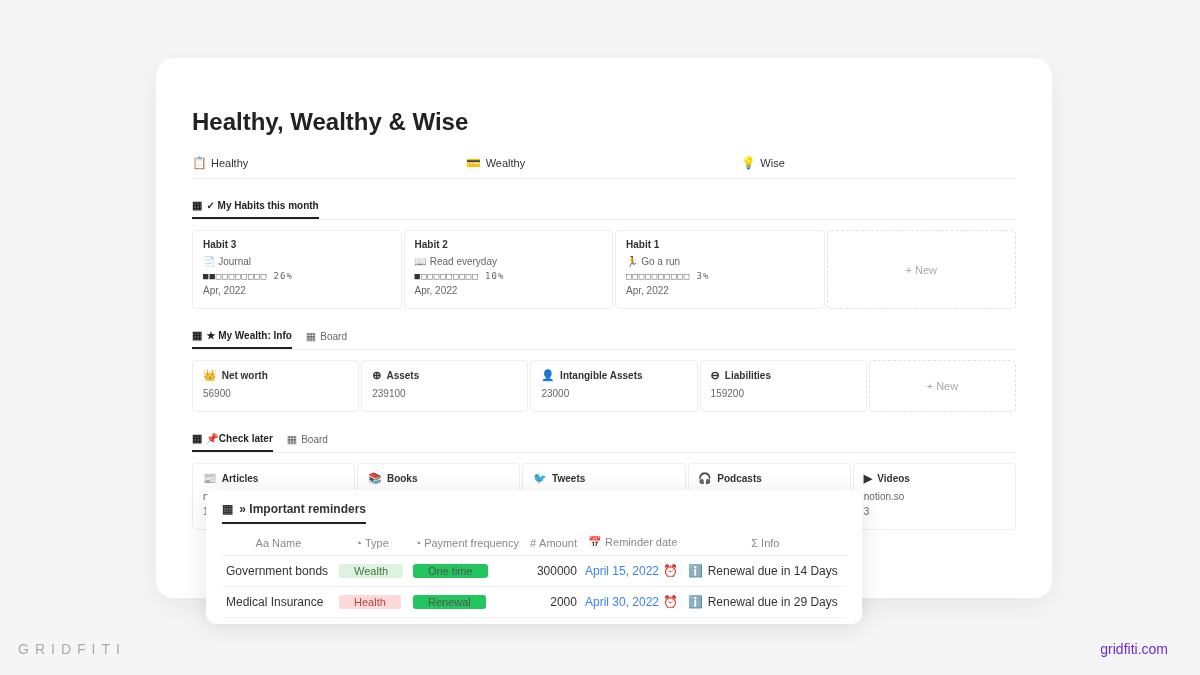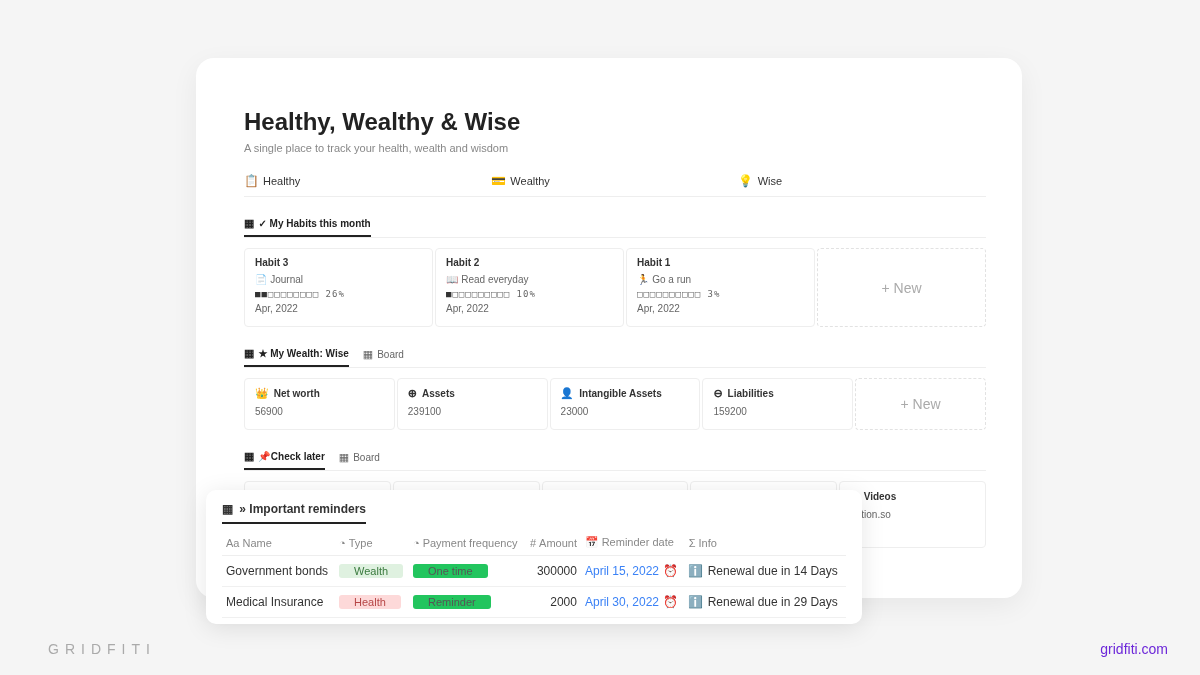--- a/index.html
+++ b/index.html
@@ -8,28 +8,27 @@
     background: #f5f5f5;
     width: 1200px;
     height: 675px;
     position: relative;
     overflow: hidden;
   }
   .window {
     position: absolute;
     left: 156px;
     top: 58px;
-    width: 826px;
+    width: 896px;
     height: 540px;
     background: #fff;
     border-radius: 18px;
     box-shadow: 0 8px 28px rgba(0,0,0,0.06);
-    padding: 50px 36px 0 48px;
+    padding: 50px 36px 0 36px;
     overflow: hidden;
-    margin-left: 40px;
   }
   .title { font-size: 24px; font-weight: 700; color: #222; }
   .subtitle { font-size: 11px; color: #888; margin-top: 6px; }
 
   
   .cats { display:flex; margin-top:20px; border-bottom:1px solid #eee; padding-bottom:8px; }
   .cat { flex:1; display:flex; align-items:center; font-size:11px; color:#333; }
   .cat .ic { width:14px; text-align:center; margin-right:5px; color:#777; font-size:12px; }
 
   
@@ -43,57 +42,56 @@
 
   
   .gallery { display:flex; gap:2px; margin-top:10px; }
   .card {
     flex:1; border:1px solid #eee; border-radius:4px; padding:8px 10px;
     font-size:10px; color:#333;
   }
   .card .ctitle { font-weight:600; font-size:10px; margin-bottom:6px; display:flex; align-items:center; }
   .card .ctitle .ic { margin-right:5px; font-size:11px; }
   .card .line { color:#666; margin-bottom:4px; }
-  .newcard { flex:1; border:1px dashed #e2e2e2; border-radius:4px; display:flex; align-items:center; justify-content:center; color:#aaa; font-size:14px; cursor:pointer; }
+  .newcard { flex:1; border:1px dashed #e2e2e2; border-radius:4px; display:flex; align-items:center; justify-content:center; color:#aaa; font-size:11px; cursor:pointer; }
 
   
   .progress { letter-spacing:1px; font-family:monospace; font-size:9px; color:#888; }
   .progress .fill { color:#333; }
 
   
   .reminders {
     position:absolute; left:206px; top:490px; width:656px;
     background:#fff; border-radius:10px; box-shadow:0 4px 24px rgba(0,0,0,0.10);
     padding:12px 16px 6px 16px; font-size:12px;
   }
   .rem-header { display:flex; align-items:center; font-weight:600; font-size:12px; color:#333; border-bottom:2px solid #222; padding-bottom:6px; width:fit-content; }
   .rem-header .ic { margin-right:6px; }
   table { width:100%; border-collapse:collapse; margin-top:6px; font-size:12px; }
-  th { text-align:left; font-weight:400; color:#888; font-size:11px; padding:6px 4px; border-bottom:1px solid #eee; }
+  th { text-align:center; font-weight:400; color:#888; font-size:11px; padding:6px 4px; border-bottom:1px solid #eee; }
   th .ic { font-size:11px; margin-right:3px; }
   td { padding:8px 4px; color:#333; border-bottom:1px solid #f0f0f0; white-space:nowrap; }
   .tag { padding:1px 15px; border-radius:3px; font-size:11px; }
   .tag.wealth { background:#dff1e0; color:#3a7a3e; }
   .tag.health { background:#fdd9d9; color:#b64646; }
   .tag.gray { background:#22c55e; color:#555; }
   .date { color:#3b82f6; }
   .clock { color:#f59e0b; margin-left:4px; }
   .info-icon { color:#4e7dd9; margin-right:4px; }
   .num { text-align:right; }
 
   
-  .wm-left { position:absolute; left:48px; bottom:18px; letter-spacing:6px; color:#aaa; font-size:14px; }
+  .wm-left { position:absolute; left:18px; bottom:18px; letter-spacing:6px; color:#aaa; font-size:14px; }
   .wm-right { position:absolute; right:32px; bottom:18px; color:#6d28d9; font-size:14px;margin-left:15px; }
 </style>
 </head>
 <body>
 
 <div class="window">
   <div class="title">Healthy, Wealthy &amp; Wise</div>
-  <div class="subtitle">A single place to track your health, wealth and wisdom</div>
 
   <div class="cats">
     <div class="cat">
       <span class="ic">📋</span>
       <span>Healthy</span>
     </div>
     <div class="cat">
       <span class="ic">💳</span>
       <span>Wealthy</span>
     </div>
@@ -127,21 +125,21 @@
         <div class="line"><span class="ic">🏃</span> Go a run</div>
         <div class="line progress">□□□□□□□□□□ 3%</div>
         <div class="line">Apr, 2022</div>
       </div>
       <div class="newcard">+  New</div>
     </div>
 
   <div class="tabrow">
     <div class="tab active">
       <span class="ic">▦</span>
-      <span>★ My Wealth: Wise</span>
+      <span>★ My Wealth: Info</span>
     </div>
     <div class="tab">
       <span class="ic">▦</span>
       <span>Board</span>
     </div>
   </div>
   <div class="gallery" id="wealth-gallery">
       <div class="card">
         <div class="ctitle"><span class="ic">👑</span>Net worth</div>
         <div class="line">56900</div>
@@ -221,21 +219,21 @@
           <td>Government bonds</td>
           <td><span class="tag wealth">Wealth</span></td>
           <td><span class="tag gray">One time</span></td>
           <td class="num">300000</td>
           <td><span class="date">April 15, 2022</span><span class="clock">⏰</span></td>
           <td><span class="info-icon">ℹ️</span>Renewal due in 14 Days</td>
         </tr>
         <tr>
           <td>Medical Insurance</td>
           <td><span class="tag health">Health</span></td>
-          <td><span class="tag gray">Reminder</span></td>
+          <td><span class="tag gray">Renewal</span></td>
           <td class="num">2000</td>
           <td><span class="date">April 30, 2022</span><span class="clock">⏰</span></td>
           <td><span class="info-icon">ℹ️</span>Renewal due in 29 Days</td>
         </tr>
       </tbody>
   </table>
 </div>
 
 <div class="wm-left">GRIDFITI</div>
 <div class="wm-right">gridfiti.com</div>

